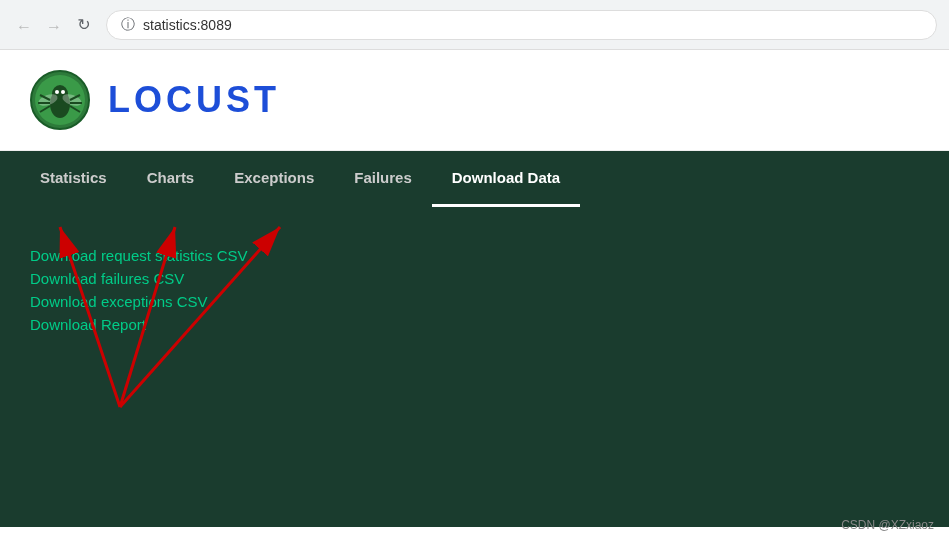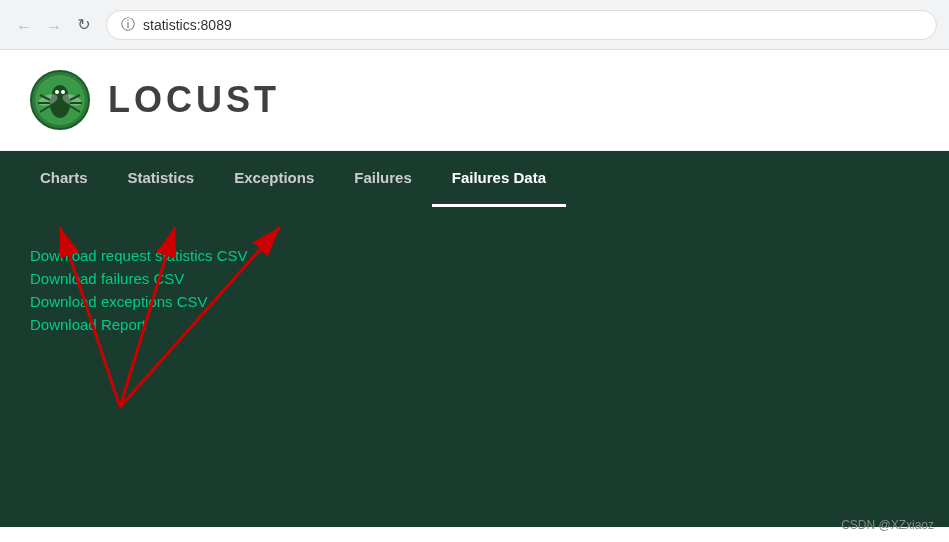--- a/index.html
+++ b/index.html
@@ -79,21 +79,21 @@
 
     .logo-img {
       width: 60px;
       height: 60px;
     }
 
     .logo-text {
       font-size: 36px;
       font-weight: bold;
       letter-spacing: 4px;
-      color: #404040;
+      color: #1d4ed8;
     }
 
     
     .nav-bar {
       background: #1a3c2e;
       padding: 0 20px;
       display: flex;
       align-items: stretch;
     }
 
@@ -191,25 +191,25 @@
     <line x1="20" y1="33" x2="8" y2="33" stroke="#1a4a20" stroke-width="2"></line>
     <line x1="20" y1="36" x2="10" y2="42" stroke="#1a4a20" stroke-width="2"></line>
     <line x1="40" y1="30" x2="50" y2="25" stroke="#1a4a20" stroke-width="2"></line>
     <line x1="40" y1="33" x2="52" y2="33" stroke="#1a4a20" stroke-width="2"></line>
     <line x1="40" y1="36" x2="50" y2="42" stroke="#1a4a20" stroke-width="2"></line>
   </svg>
   <span class="logo-text">LOCUST</span>
 </div>
 
 <nav class="nav-bar">
+  <a class="nav-tab">Statistics</a>
   <a class="nav-tab">Charts</a>
-  <a class="nav-tab">Statistics</a>
   <a class="nav-tab">Exceptions</a>
   <a class="nav-tab">Failures</a>
-  <a class="nav-tab active">Failures Data</a>
+  <a class="nav-tab active">Download Data</a>
 </nav>
 
 <div class="main-content">
 
   <svg class="arrows-container" viewBox="0 0 949 320" xmlns="http://www.w3.org/2000/svg">
 
     <defs>
       <marker id="arrowhead" markerWidth="10" markerHeight="7" refX="10" refY="3.5" orient="auto">
         <polygon points="0 0, 10 3.5, 0 7" fill="#cc0000"></polygon>
       </marker>

